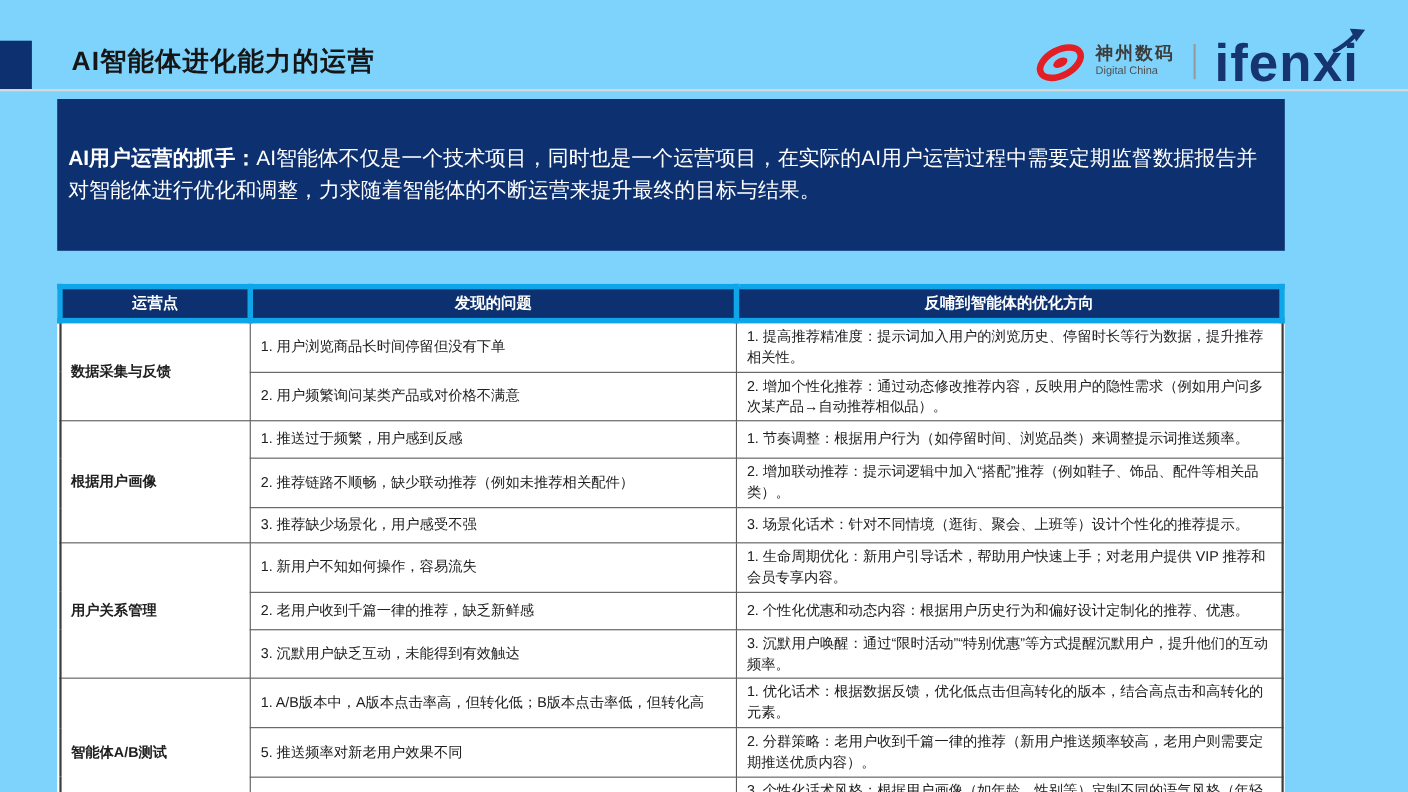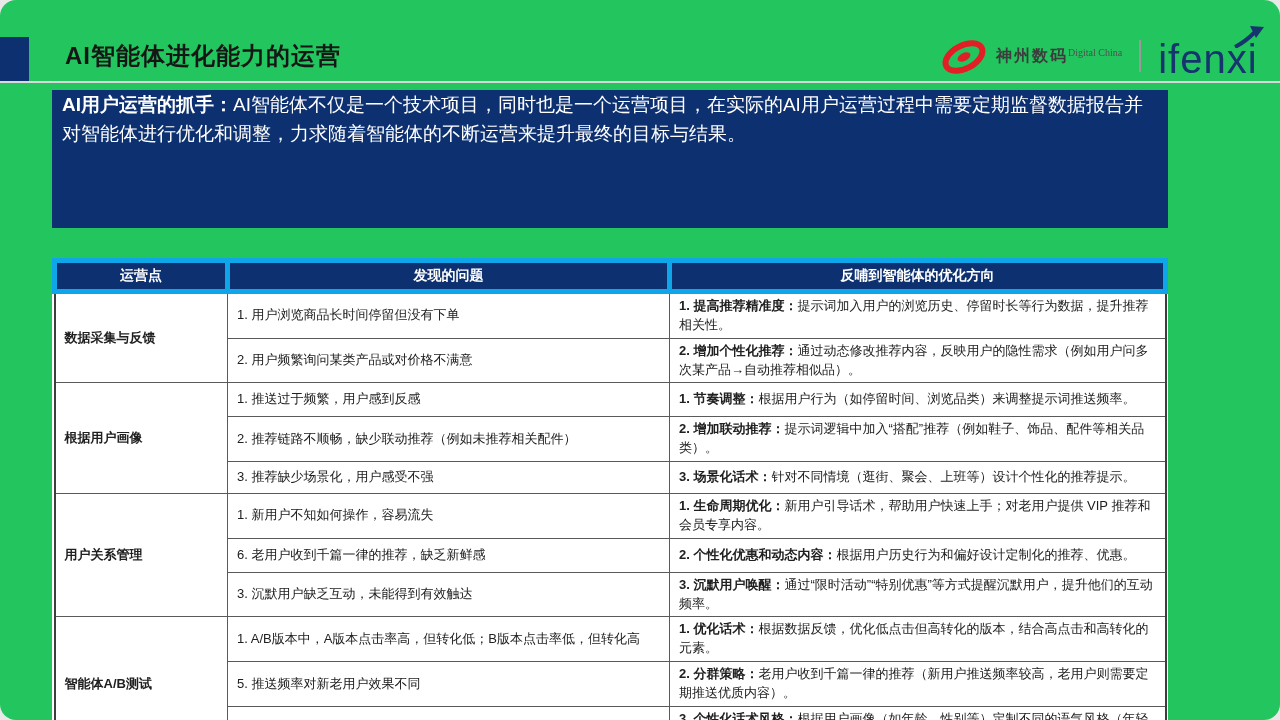--- a/index.html
+++ b/index.html
@@ -1,57 +1,56 @@
 <!DOCTYPE html>
 <html><head>
 <meta charset="utf-8">
 <style>
   html,body { margin:0; padding:0; background:#e8e8e8; }
   .slide {
     position:relative; width:1280px; height:720px; margin:0 auto;
-    background:#22c55e; overflow:hidden;
+    background:#7dd3fc; overflow:hidden;
     font-family:"Liberation Sans","DejaVu Sans",sans-serif;
-    border-radius:16px;
   }
   
   .accent-square { position:absolute; left:0; top:37px; width:29px; height:44px; background:#0d3170; }
   .page-title {
     position:absolute; left:65px; top:40px;
     font-size:24px; font-weight:bold; color:#161616; letter-spacing:1px;
   }
   .header-rule { position:absolute; left:0; top:81px; width:1280px; height:2px; background:#d9d9d9; }
   .logo-area { position:absolute; left:938px; top:33px; height:46px; display:flex; align-items:center; }
   .dc-mark { width:52px; height:42px; margin-right:6px; }
-  .dc-text { display:flex; flex-direction:row; justify-content:flex-end;font-family:Liberation Serif, serif; }
+  .dc-text { display:flex; flex-direction:column; justify-content:flex-end; }
   .dc-cn { font-size:16px; font-weight:bold; color:#3c3c3c; letter-spacing:2px; line-height:18px; }
   .dc-en { font-size:10px; color:#505050; line-height:12px; }
   .logo-sep { width:2px; height:32px; background:#9a9a9a; margin:0 17px; }
-  .ifenxi { position:relative; font-size:40px; font-weight:normal; color:#16356f; line-height:40px; letter-spacing:1px; top:3px;text-align:center; }
+  .ifenxi { position:relative; font-size:48px; font-weight:bold; color:#16356f; line-height:40px; letter-spacing:1px; top:3px;text-align:center; }
   .ifenxi-arrow { position:absolute; right:-6px; top:-13px; width:30px; height:22px; }
   
   .banner {
     position:absolute; left:52px; top:90px; width:1116px; height:138px;
     background:#0d3170; color:#ffffff; box-sizing:border-box;
-    display:flex; padding:0 10px;
+    display:flex; align-items:center; padding:0 10px;
   }
   .banner p { margin:0; font-size:19px; line-height:29px; }
   .banner .lead { font-weight:bold; }
   
   .table-wrap { position:absolute; left:52px; top:258px; width:1116px; }
   table.ops { width:100%; border-collapse:collapse; table-layout:fixed; background:#ffffff; border:2px solid #3d3d3d; }
   table.ops th {
     background:#0d3170; color:#ffffff; font-weight:bold; font-size:14px;
     height:26px; border:5px solid #0ea5e9; text-align:center; padding:0;
   }
   table.ops td {
     border:1px solid #5a5a5a; font-size:13px; color:#202020;
     padding:3px 9px; vertical-align:middle; line-height:1.45;
   }
   td.point { font-weight:bold; color:#101010; padding-left:22px; font-size:13.5px;margin-top:31px; }
-  td.direction .dlead { font-weight:bold;margin-top:28px; }
+  td.direction .dlead { font-weight:normal;margin-top:28px; }
 </style>
 </head>
 <body>
 
 <div class="slide">
 
   <div class="accent-square"></div>
   <div class="page-title">AI智能体进化能力的运营</div>
   <div class="header-rule"></div>
 
@@ -119,21 +118,21 @@
           <td class="problem">3. 推荐缺少场景化，用户感受不强</td>
           <td class="direction"><span class="dlead">3. 场景化话术：</span><span>针对不同情境（逛街、聚会、上班等）设计个性化的推荐提示。</span></td>
         </tr>
 
         <tr style="height:41px">
           <td class="point" rowspan="3">用户关系管理</td>
           <td class="problem">1. 新用户不知如何操作，容易流失</td>
           <td class="direction"><span class="dlead">1. 生命周期优化：</span><span>新用户引导话术，帮助用户快速上手；对老用户提供 VIP 推荐和会员专享内容。</span></td>
         </tr>
         <tr style="height:34px">
-          <td class="problem">6. 老用户收到千篇一律的推荐，缺乏新鲜感</td>
+          <td class="problem">2. 老用户收到千篇一律的推荐，缺乏新鲜感</td>
           <td class="direction"><span class="dlead">2. 个性化优惠和动态内容：</span><span>根据用户历史行为和偏好设计定制化的推荐、优惠。</span></td>
         </tr>
         <tr style="height:37px">
           <td class="problem">3. 沉默用户缺乏互动，未能得到有效触达</td>
           <td class="direction"><span class="dlead">3. 沉默用户唤醒：</span><span>通过“限时活动”“特别优惠”等方式提醒沉默用户，提升他们的互动频率。</span></td>
         </tr>
 
         <tr style="height:32px">
           <td class="point" rowspan="3">智能体A/B测试</td>
           <td class="problem">1. A/B版本中，A版本点击率高，但转化低；B版本点击率低，但转化高</td>

